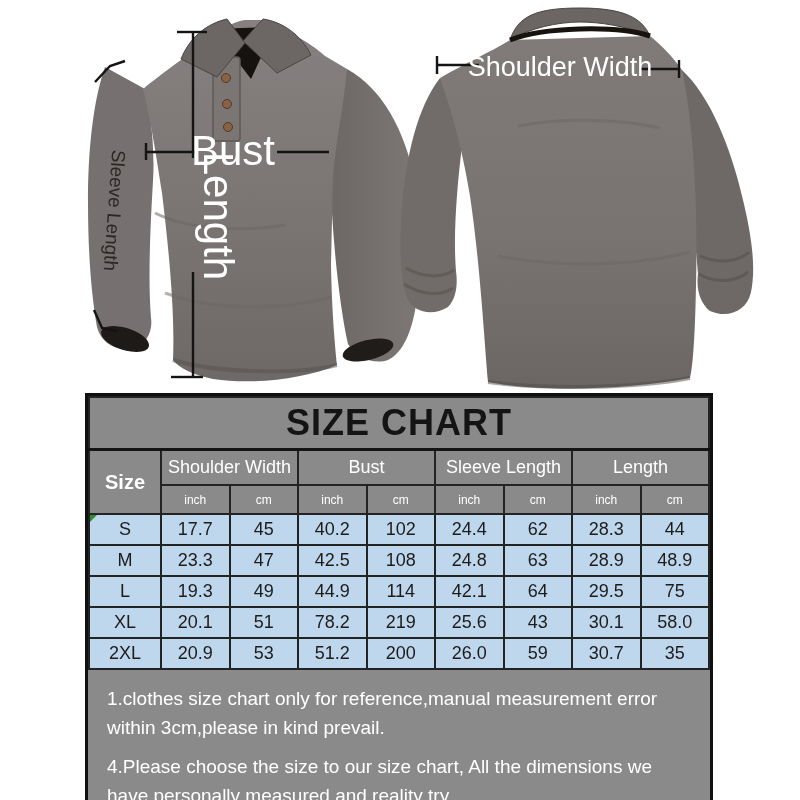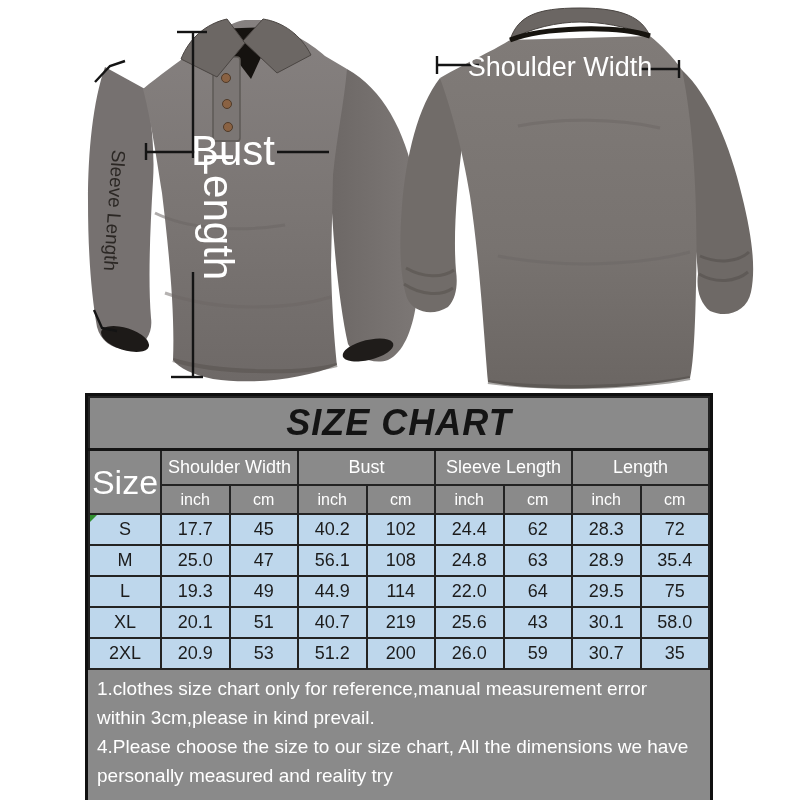--- a/index.html
+++ b/index.html
@@ -17,32 +17,32 @@
   .anno-white{fill:#ffffff;font-family:"Liberation Sans",sans-serif;}
   .anno-dark{fill:#2b2724;font-family:"Liberation Sans",sans-serif;}
 
   
   .sheet{position:absolute;left:85px;top:393px;width:628px;
          border:3px solid #101010;background:#8a8a8a;box-sizing:border-box;}
   table.size-table{border-collapse:collapse;width:100%;table-layout:fixed;}
   table.size-table td,table.size-table th{border:2px solid #232323;
          text-align:center;vertical-align:middle;padding:0;overflow:hidden;}
   .title-cell{height:50px;background:#8a8a8a;color:#141414;
-         font-size:36px;font-weight:600;letter-spacing:1px;border-bottom:3px solid #141414 !important;font-style:italic;}
+         font-size:36px;font-weight:600;letter-spacing:1px;border-bottom:3px solid #141414 !important;}
   .hdr{background:#8a8a8a;color:#ffffff;font-weight:400;}
-  .size-hdr{font-size:34px;height:62px;}
+  .size-hdr{font-size:20px;height:62px;font-weight:bold;}
   .group-hdr{font-size:18px;height:33px;}
-  .unit-hdr{font-size:16px;height:27px;}
+  .unit-hdr{font-size:12px;height:27px;}
   .data-row td{background:#bed7ec;color:#1c1c1c;font-size:18px;height:29px;}
   .size-cell{position:relative;}
   .corner-flag{position:absolute;left:0;top:0;width:0;height:0;
          border-top:7px solid #2f8f2f;border-right:7px solid transparent;}
   .notes{background:#8a8a8a;color:#ffffff;font-size:19px;line-height:1.52;
          padding:5px 9px 9px 9px;}
-  .notes p{margin:0;}
+  .notes p{margin:10px;}
 </style>
 </head>
 <body>
 
 <div class="stage">
 
   <div class="photo-area">
 
     <svg class="shirt-svg front-svg" width="340" height="380" viewBox="0 0 340 380">
       <defs>
@@ -177,49 +177,49 @@
 
       <tr class="data-row">
         <td class="size-cell"><span class="corner-flag"></span><span>S</span></td>
         <td>17.7</td>
         <td>45</td>
         <td>40.2</td>
         <td>102</td>
         <td>24.4</td>
         <td>62</td>
         <td>28.3</td>
-        <td>72</td>
+        <td>44</td>
       </tr>
       <tr class="data-row">
         <td class="size-cell">M</td>
-        <td>25.0</td>
+        <td>23.3</td>
         <td>47</td>
-        <td>56.1</td>
+        <td>42.5</td>
         <td>108</td>
         <td>24.8</td>
         <td>63</td>
         <td>28.9</td>
-        <td>35.4</td>
+        <td>48.9</td>
       </tr>
       <tr class="data-row">
         <td class="size-cell">L</td>
         <td>19.3</td>
         <td>49</td>
         <td>44.9</td>
         <td>114</td>
-        <td>22.0</td>
+        <td>42.1</td>
         <td>64</td>
         <td>29.5</td>
         <td>75</td>
       </tr>
       <tr class="data-row">
         <td class="size-cell">XL</td>
         <td>20.1</td>
         <td>51</td>
-        <td>40.7</td>
+        <td>78.2</td>
         <td>219</td>
         <td>25.6</td>
         <td>43</td>
         <td>30.1</td>
         <td>58.0</td>
       </tr>
       <tr class="data-row">
         <td class="size-cell">2XL</td>
         <td>20.9</td>
         <td>53</td>

